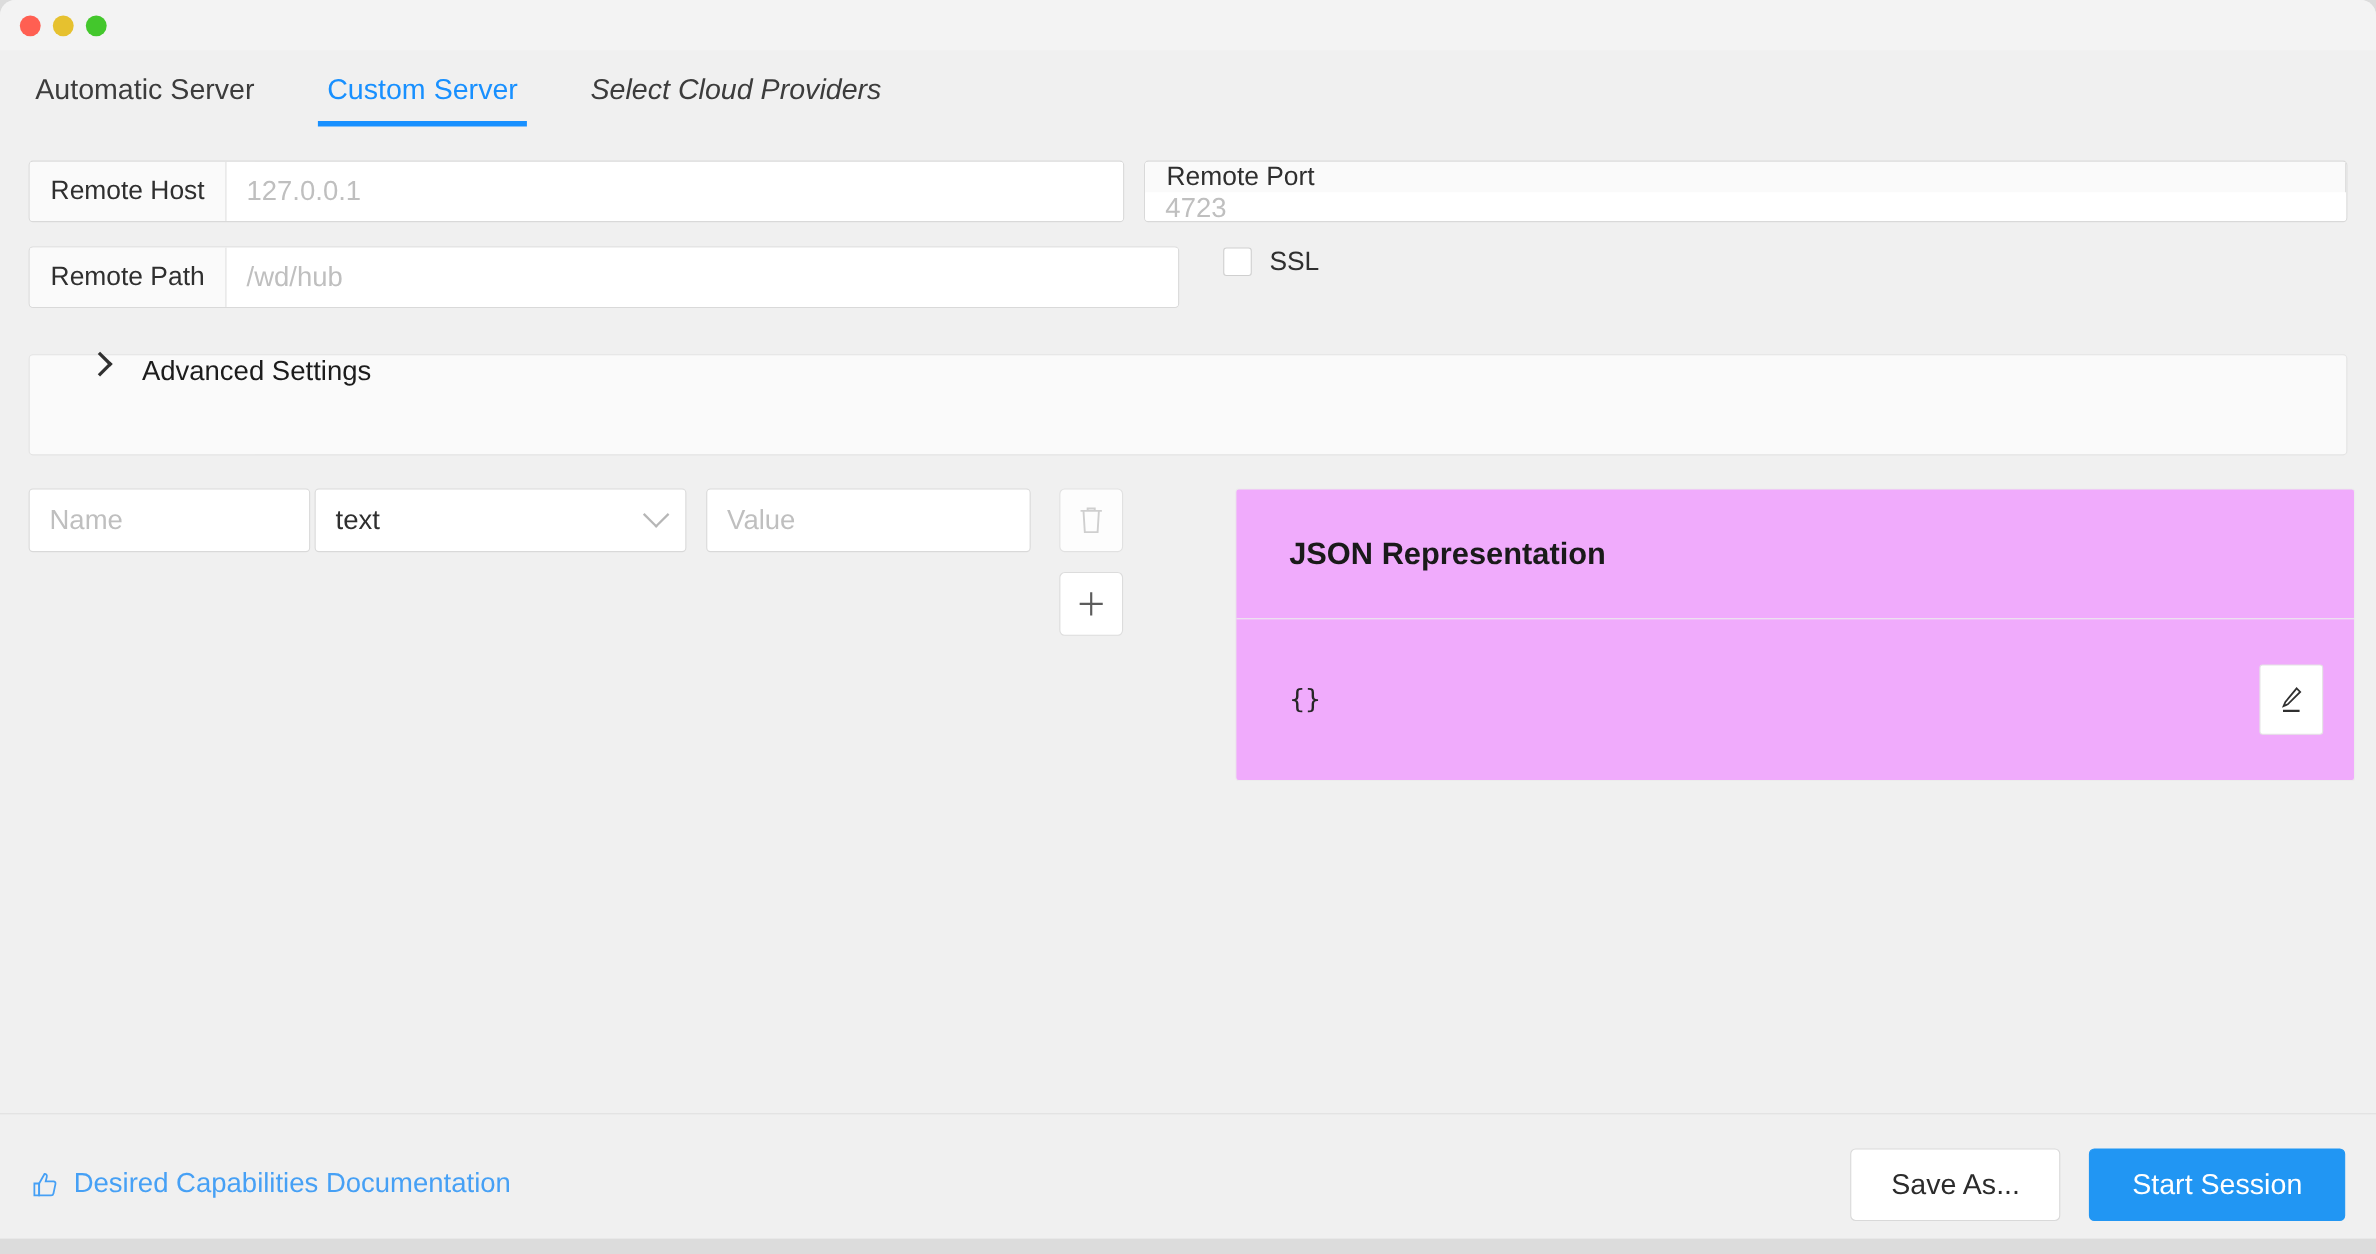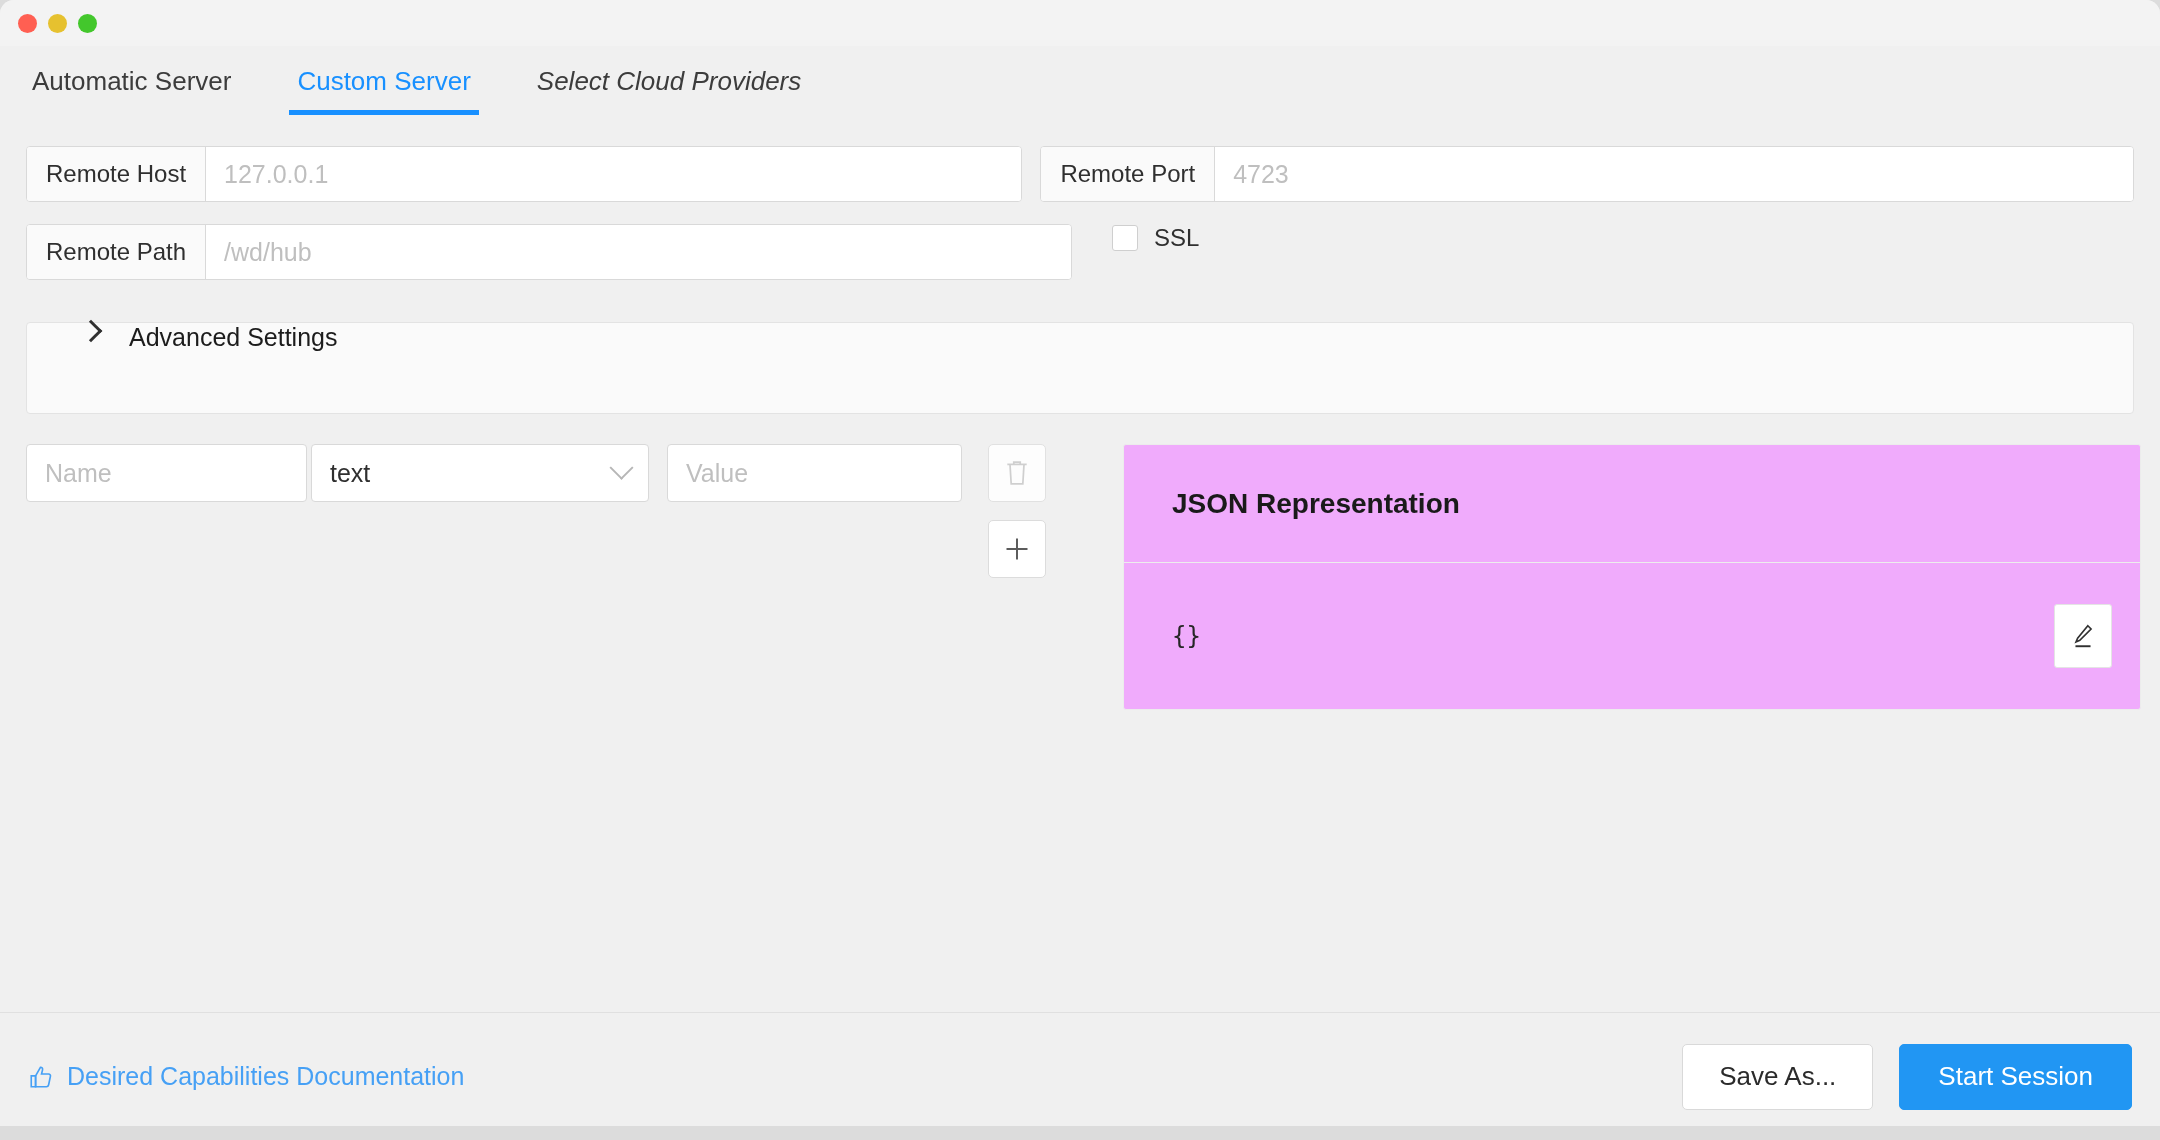--- a/index.html
+++ b/index.html
@@ -111,21 +111,21 @@
     display: flex;
     align-items: center;
     padding: 0 18px;
     font-size: 25px;
     color: #bfbfbf;
     background: #fff;
     min-width: 0;
   }
 
   .g-host { width: 1046px; }
-  .g-port { width: 1148px; margin-left: 18px; }
+  .g-port { width: 1148px; margin-left: 18px; flex-direction: column; }
   .g-path { width: 1046px; }
 
   .ssl-wrap {
     display: flex;
     align-items: center;
     margin-left: 40px;
   }
   .checkbox {
     width: 26px;
     height: 26px;
@@ -207,21 +207,21 @@
     border: 1px solid #d9d9d9;
     border-radius: 4px;
     background: #fff;
     display: flex;
     align-items: center;
     padding: 0 18px;
     box-sizing: border-box;
     font-size: 25px;
     color: #bfbfbf;
   }
-  .cap-name  { width: 281px; }
+  .cap-name  { width: 256px; }
   .cap-value { width: 295px; margin-left: 18px; }
   .cap-select {
     width: 338px;
     margin-left: 4px;
     height: 58px;
     border: 1px solid #d9d9d9;
     border-radius: 4px;
     background: #fff;
     display: flex;
     align-items: center;

